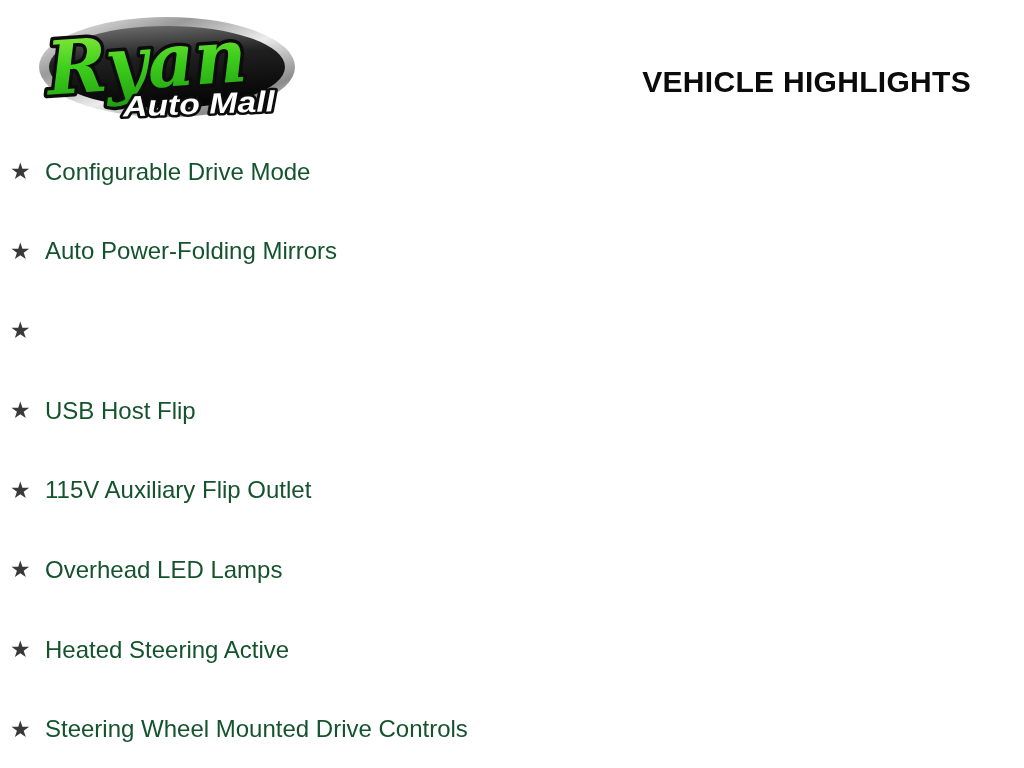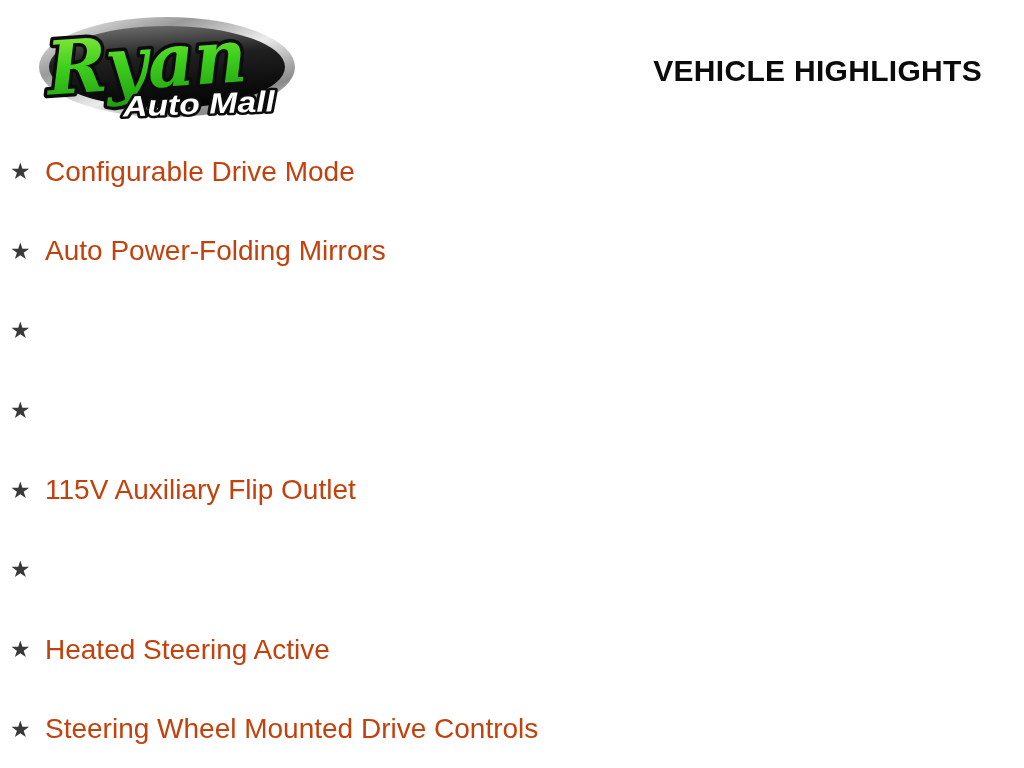--- a/index.html
+++ b/index.html
@@ -23,21 +23,21 @@
     position: absolute;
     left: 25px;
     top: 7px;
     width: 270px;
     height: 118px;
   }
   .title {
     position: absolute;
     top: 49px;
     right: 37px;
-    margin: 5px;
+    margin: 16px;
     font-size: 30px;
     line-height: 1.1;
     font-weight: bold;
     color: #0b0b0b;
     letter-spacing: 0.3px;
     white-space: nowrap;
   }
   .highlights {
     position: absolute;
     left: 10px;
@@ -54,22 +54,22 @@
     white-space: nowrap;
   }
   .star {
     flex: 0 0 35px;
     width: 35px;
     font-size: 23px;
     line-height: 1;
     color: #39393b;
   }
   .label {
-    font-size: 28px;
-    color: #c2410c;
+    font-size: 24px;
+    color: #14532d;
   }
 </style>
 </head>
 <body>
 
 <div class="page">
 
   <div class="logo">
     <svg viewBox="0 0 270 118" width="270" height="118" aria-hidden="true">
       <defs>
@@ -107,27 +107,29 @@
     </li>
     <li class="item">
       <span class="star">★</span>
       <span class="label">Auto Power-Folding Mirrors</span>
     </li>
     <li class="item">
       <span class="star">★</span>
     </li>
     <li class="item">
       <span class="star">★</span>
+      <span class="label">USB Host Flip</span>
     </li>
     <li class="item">
       <span class="star">★</span>
       <span class="label">115V Auxiliary Flip Outlet</span>
     </li>
     <li class="item">
       <span class="star">★</span>
+      <span class="label">Overhead LED Lamps</span>
     </li>
     <li class="item">
       <span class="star">★</span>
       <span class="label">Heated Steering Active</span>
     </li>
     <li class="item">
       <span class="star">★</span>
       <span class="label">Steering Wheel Mounted Drive Controls</span>
     </li>
   </ul>

